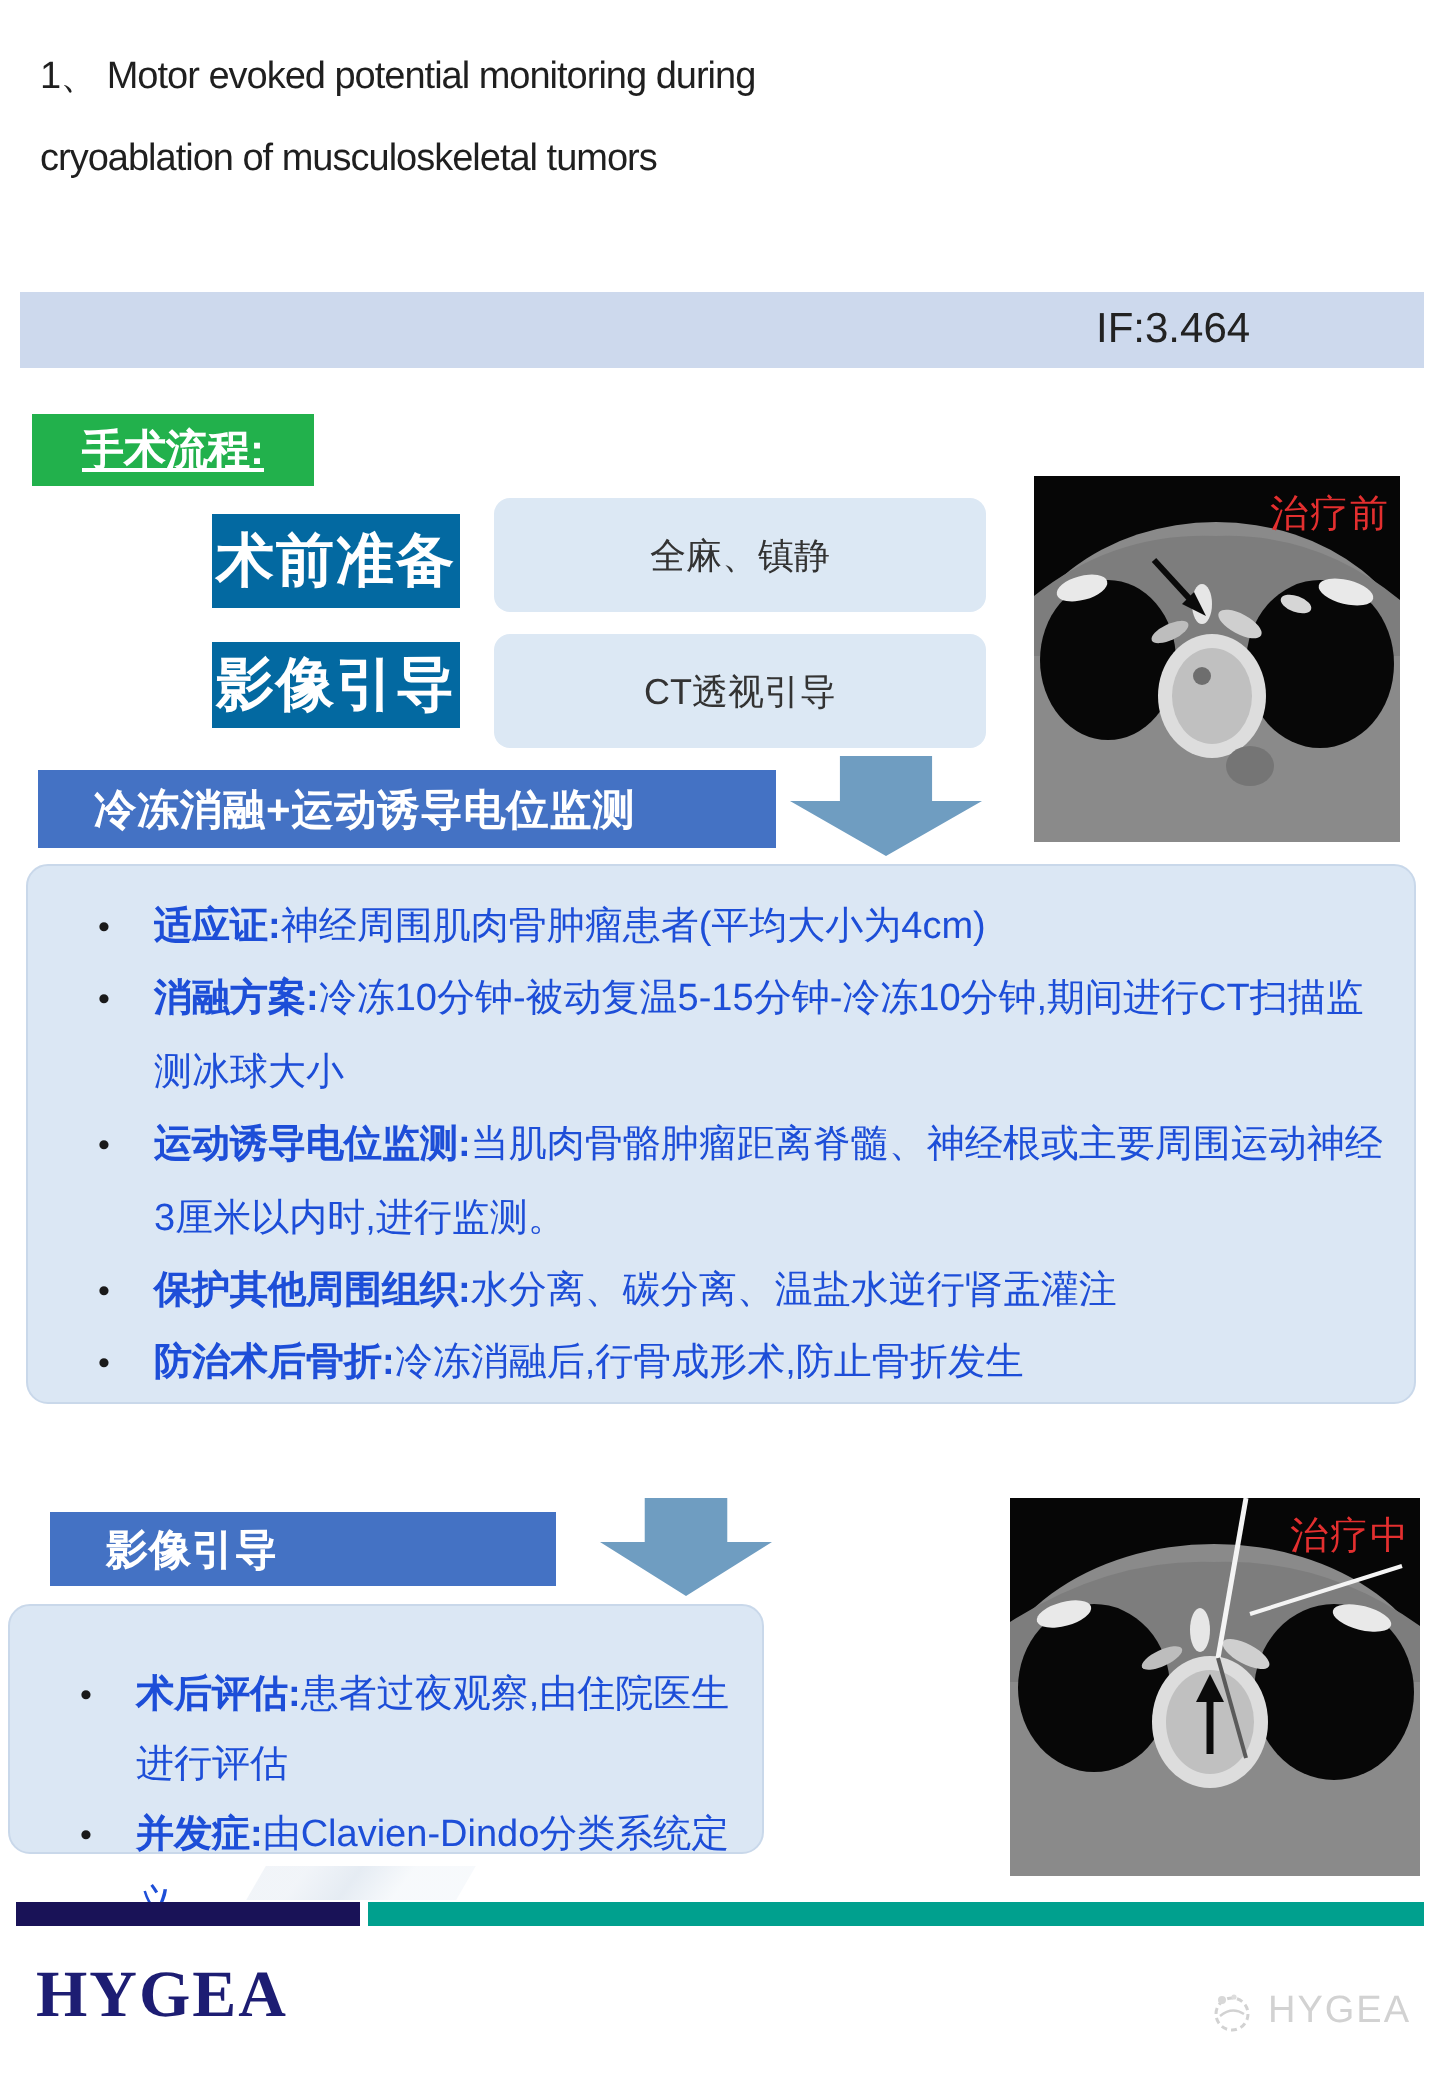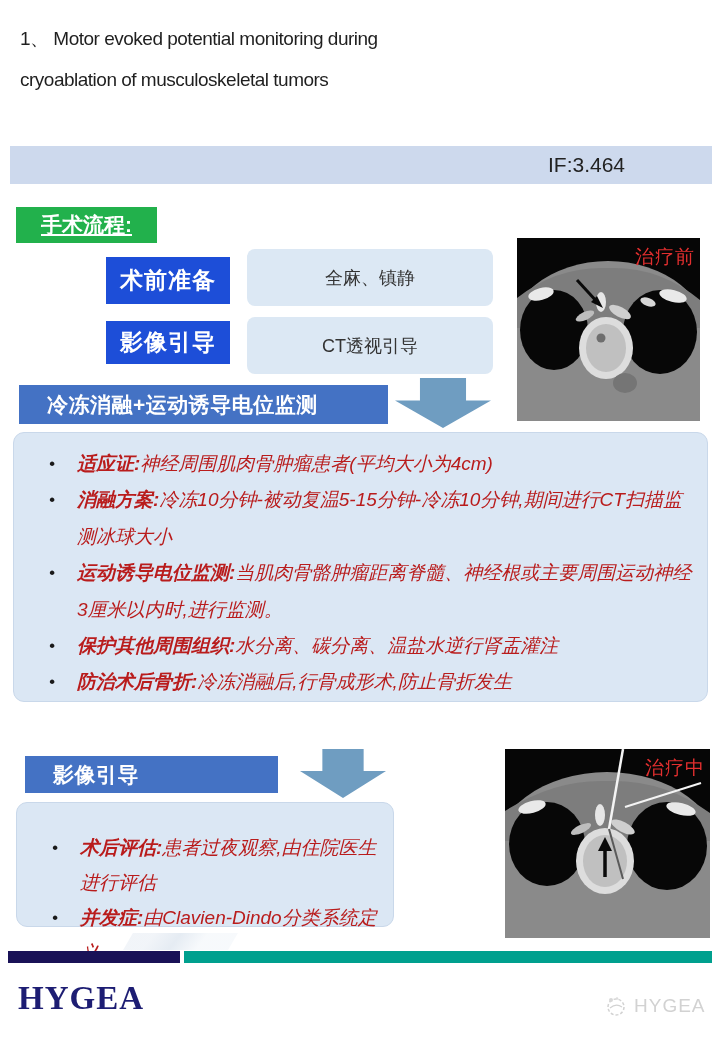--- a/index.html
+++ b/index.html
@@ -12,43 +12,43 @@
     font-size:19px;line-height:41px;color:#1f1f1f;font-weight:400;letter-spacing:-0.5px;}
   
   .cite-bar{position:absolute;left:10px;top:146px;width:702px;height:38px;
     background:#cdd9ed;display:flex;align-items:center;}
   .cite-journal{margin-left:10px;font-size:20px;font-weight:700;color:#141414;letter-spacing:-0.3px;}
   .cite-if{position:absolute;left:538px;font-size:21px;font-weight:400;color:#222;}
   
   .badge-green{position:absolute;left:16px;top:207px;width:141px;height:36px;background:#22b14c;
     color:#fff;font-size:21px;font-weight:700;display:flex;align-items:center;justify-content:center;text-decoration:underline;}
   
-  .blue-box{position:absolute;background:#1d4ed8;color:#fff;font-weight:700;font-size:23px;
+  .blue-box{position:absolute;background:#0369a1;color:#fff;font-weight:700;font-size:29px;
     display:flex;align-items:center;justify-content:center;letter-spacing:1px;}
   .blue-box.b1{left:106px;top:257px;width:124px;height:47px;}
   .blue-box.b2{left:106px;top:321px;width:124px;height:43px;}
   .light-box{position:absolute;background:#dce8f4;border-radius:8px;color:#333;font-size:18px;
     display:flex;align-items:center;justify-content:center;}
   .light-box.l1{left:247px;top:249px;width:246px;height:57px;}
   .light-box.l2{left:247px;top:317px;width:246px;height:57px;}
   
   .hdr-bar{position:absolute;background:#4472c4;color:#fff;font-weight:700;font-size:21px;
     display:flex;align-items:center;padding-left:28px;box-sizing:border-box;letter-spacing:0.5px;}
   .hdr-bar.main{left:19px;top:385px;width:369px;height:39px;}
   .hdr-bar.post{left:25px;top:756px;width:253px;height:37px;}
   
   .down-arrow{position:absolute;background:#6f9dc1;
     clip-path:polygon(26% 0,74% 0,74% 45%,100% 45%,50% 100%,0 45%,26% 45%);}
   .down-arrow.a1{left:395px;top:378px;width:96px;height:50px;}
   .down-arrow.a2{left:300px;top:749px;width:86px;height:49px;}
   
   .panel{position:absolute;background:#dbe7f4;border:1px solid #c9d8ea;border-radius:11px;box-sizing:border-box;}
   .panel.p1{left:13px;top:432px;width:695px;height:270px;padding:13px 14px 0 20px;}
-  .panel.p2{left:16px;top:802px;width:378px;height:125px;padding:27px 10px 12px 20px;}
-  .bullet{position:relative;padding-left:43px;font-size:19px;color:#b91c1c;line-height:36.4px;font-style:italic;}
+  .panel.p2{left:4px;top:802px;width:378px;height:125px;padding:27px 10px 12px 20px;}
+  .bullet{position:relative;padding-left:43px;font-size:19px;color:#1d4ed8;line-height:36.4px;}
   .panel.p2 .bullet{line-height:35px;}
   .bullet::before{content:"•";position:absolute;left:15px;top:0;font-size:17px;color:#1a1a1a;}
   .bullet b{font-weight:700;}
   
   .ct{position:absolute;}
   .ct.ct1{left:517px;top:238px;width:183px;height:183px;}
   .ct.ct2{left:505px;top:749px;width:205px;height:189px;}
   .ct svg{display:block;width:100%;height:100%;}
   .ct-label{position:absolute;top:6px;right:5px;color:#e32f2f;font-size:19px;letter-spacing:1px;}
   

